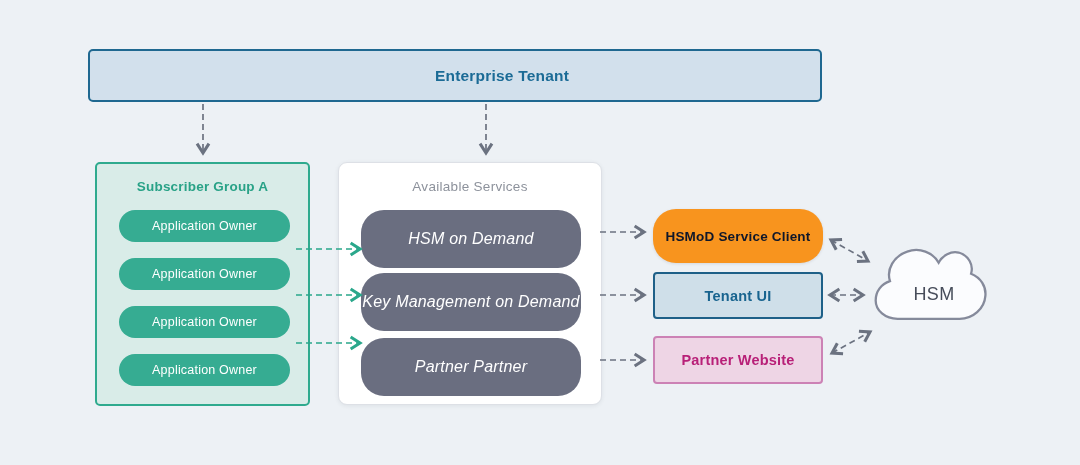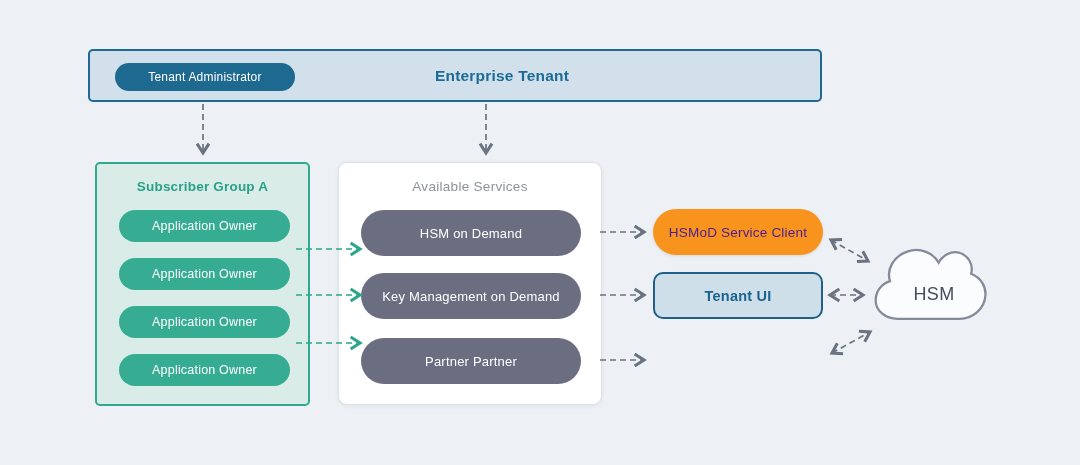--- a/index.html
+++ b/index.html
@@ -31,30 +31,30 @@
     font-weight:bold;color:var(--group-title);letter-spacing:.2px;}
   .owner-pill{position:absolute;left:22px;width:171px;height:32px;border-radius:16px;background:var(--owner-bg);
     color:#fff;font-size:12.5px;display:flex;align-items:center;justify-content:center;letter-spacing:.2px;text-align:center;}
   .owner-0{top:46px;} .owner-1{top:94px;} .owner-2{top:142px;} .owner-3{top:190px;}
 
   
   .svc-box{position:absolute;left:338px;top:162px;width:264px;height:243px;background:var(--svc-fill);
     border:1px solid var(--svc-border);border-radius:9px;box-shadow:0 1px 4px rgba(40,50,70,.08);}
   .svc-title{position:absolute;left:0;right:0;top:16px;text-align:center;font-size:13.5px;
     color:var(--svc-title);letter-spacing:.3px;}
-  .svc-pill{position:absolute;left:22px;width:220px;height:46px;border-radius:23px;background:var(--svc-pill);
-    color:#fff;font-size:13px;display:flex;align-items:center;justify-content:center;letter-spacing:.2px;}
+  .svc-pill{position:absolute;left:22px;width:220px;height:58px;border-radius:23px;background:var(--svc-pill);
+    color:#fff;font-size:16px;display:flex;align-items:center;justify-content:center;letter-spacing:.2px;font-style:italic;}
   .svc-0{top:47px;} .svc-1{top:110px;} .svc-2{top:175px;}
 
   
-  .hsmod-pill{position:absolute;left:653px;top:209px;width:170px;height:46px;border-radius:23px;
-    background:var(--hsmod-bg);color:#4c1d95;font-size:13.5px;font-weight:normal;display:flex;
+  .hsmod-pill{position:absolute;left:653px;top:209px;width:170px;height:54px;border-radius:23px;
+    background:var(--hsmod-bg);color:#0f172a;font-size:13.5px;font-weight:bold;display:flex;
     align-items:center;justify-content:center;letter-spacing:.2px;box-shadow:0 1px 3px rgba(40,50,70,.12);}
   .tui-box{position:absolute;left:653px;top:272px;width:170px;height:47px;background:var(--tui-fill);
-    border:2px solid var(--tui-border);border-radius:10px;color:var(--tui-text);font-size:14.5px;
+    border:2px solid var(--tui-border);border-radius:4px;color:var(--tui-text);font-size:14.5px;
     font-weight:bold;display:flex;align-items:center;justify-content:center;letter-spacing:.2px;}
   .pw-box{position:absolute;left:653px;top:336px;width:170px;height:48px;background:var(--pw-fill);
     border:2px solid var(--pw-border);border-radius:4px;color:var(--pw-text);font-size:14.5px;
     font-weight:bold;display:flex;align-items:center;justify-content:center;letter-spacing:.2px;}
 
   
   .cloud-svg{position:absolute;left:869px;top:236px;width:124px;height:92px;}
   .cloud-path{fill:var(--cloud-fill);stroke:var(--cloud-stroke);stroke-width:2.4;}
   .cloud-label{position:absolute;left:899px;top:284px;width:70px;text-align:center;font-size:18px;
     color:var(--cloud-text);letter-spacing:.4px;}
@@ -67,40 +67,40 @@
   .mk-gray{stroke:var(--arrow-gray);fill:none;stroke-width:1.8;}
   .mk-green{stroke:var(--arrow-green);fill:none;stroke-width:1.8;}
 </style>
 </head>
 <body>
 
 <div class="canvas">
 
   <div class="ent-box">
     <div class="ent-title">Enterprise Tenant</div>
-    <div class="admin-pill">Tenant Administrator</div>
   </div>
 
   <div class="group-box">
     <div class="group-title">Subscriber Group A</div>
     <div class="owner-pill owner-0">Application Owner</div>
     <div class="owner-pill owner-1">Application Owner</div>
     <div class="owner-pill owner-2">Application Owner</div>
     <div class="owner-pill owner-3">Application Owner</div>
   </div>
 
   <div class="svc-box">
     <div class="svc-title">Available Services</div>
     <div class="svc-pill svc-0">HSM on Demand</div>
     <div class="svc-pill svc-1">Key Management on Demand</div>
     <div class="svc-pill svc-2">Partner Partner</div>
   </div>
 
   <div class="hsmod-pill">HSMoD Service Client</div>
   <div class="tui-box">Tenant UI</div>
+  <div class="pw-box">Partner Website</div>
 
   <svg class="cloud-svg" viewBox="0 0 130 100" preserveAspectRatio="none">
     <path class="cloud-path" d="M30,90 C17,90 7,81 7,70 C7,60 13,52 22,49 C18,36 26,22 40,17 C53,12 67,18 73,29 C77,21 86,16 94,18 C104,21 110,31 107,41 C117,45 123,55 122,65 C121,79 109,90 95,90 Z"></path>
   </svg>
   <div class="cloud-label">HSM</div>
 
   <svg class="arrows">
     <defs>
       <marker id="ah-gray" markerWidth="10" markerHeight="10" refX="6.5" refY="4.5" orient="auto-start-reverse">
         <path class="mk-gray" d="M1,1 L6.5,4.5 L1,8"></path>

